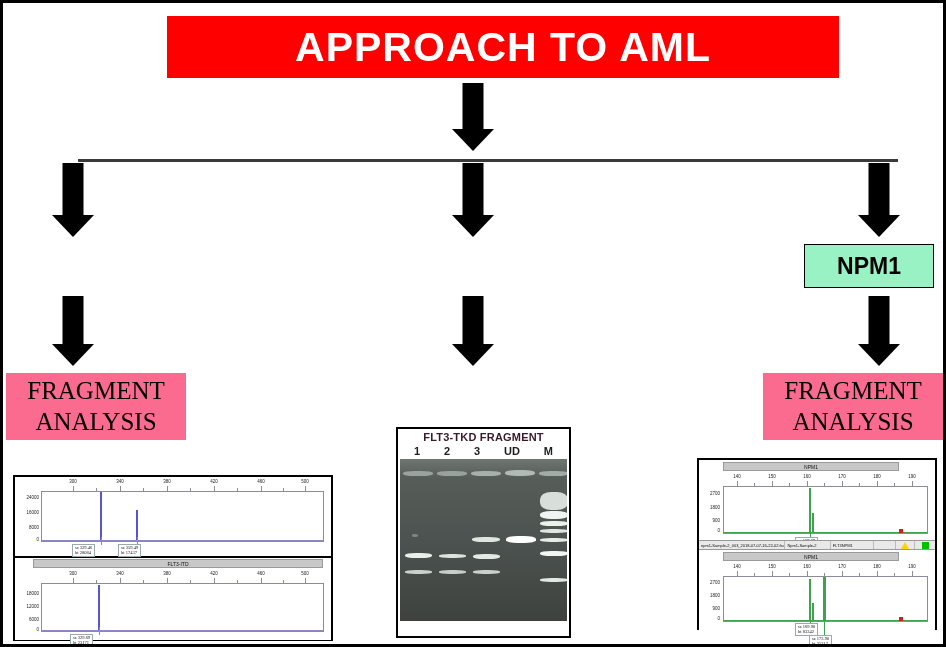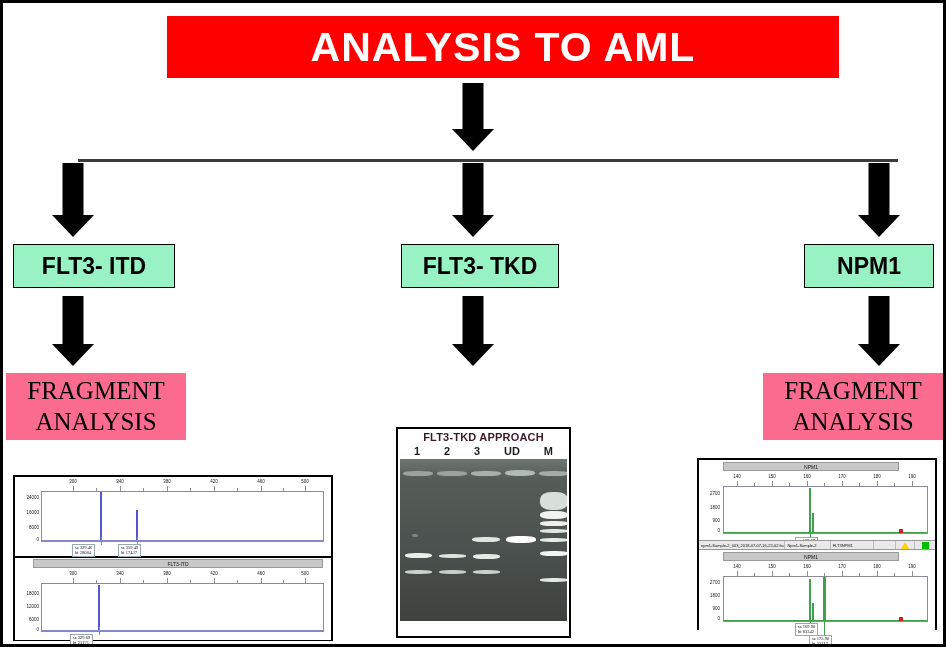--- a/index.html
+++ b/index.html
@@ -187,21 +187,21 @@
   .marker-red {
     position: absolute; width: 4px; height: 4px; background: #D02020;
   }
 </style>
 </head>
 <body>
 
 <div id="slide">
 
   <div id="title-banner">
-    <span class="t">ANALYSIS TO AML</span>
+    <span class="t">APPROACH TO AML</span>
   </div>
 
   <div class="arrow" style="left:448px; top:80px; width:44px; height:68px;">
     <div class="shaft" style="width:21px; height:46px;"></div>
     <div class="head"></div>
   </div>
 
   <div id="connector"></div>
 
   <div class="arrow" style="left:48px; top:160px; width:44px; height:74px;">
@@ -210,26 +210,20 @@
   </div>
   <div class="arrow" style="left:448px; top:160px; width:44px; height:74px;">
     <div class="shaft" style="width:21px; height:52px;"></div>
     <div class="head"></div>
   </div>
   <div class="arrow" style="left:854px; top:160px; width:44px; height:74px;">
     <div class="shaft" style="width:21px; height:52px;"></div>
     <div class="head"></div>
   </div>
 
-  <div class="green-box" style="left:10px; top:241px; width:162px; height:44px;">
-    <span>FLT3- ITD</span>
-  </div>
-  <div class="green-box" style="left:398px; top:241px; width:158px; height:44px;">
-    <span>FLT3- TKD</span>
-  </div>
   <div class="green-box" style="left:801px; top:241px; width:130px; height:44px;">
     <span>NPM1</span>
   </div>
 
   <div class="arrow" style="left:48px; top:293px; width:44px; height:70px;">
     <div class="shaft" style="width:21px; height:48px;"></div>
     <div class="head"></div>
   </div>
   <div class="arrow" style="left:448px; top:293px; width:44px; height:70px;">
     <div class="shaft" style="width:21px; height:48px;"></div>
@@ -345,21 +339,21 @@
 
         <div class="fa-callout" style="left:55px; top:65px;">
           <div>sz 329.69</div>
           <div>ht 23171</div>
         </div>
       </div>
     </div>
   </div>
 
   <div id="gel-wrap">
-    <div id="gel-title">FLT3-TKD APPROACH</div>
+    <div id="gel-title">FLT3-TKD FRAGMENT</div>
     <div id="gel-lanes">
       <span>1</span>
       <span>2</span>
       <span>3</span>
       <span>UD</span>
       <span>M</span>
     </div>
     <div id="gel-image">
 
       <div class="band" style="left:3px;   top:12px; width:30px; height:5px; background:#9aa39d;"></div>

